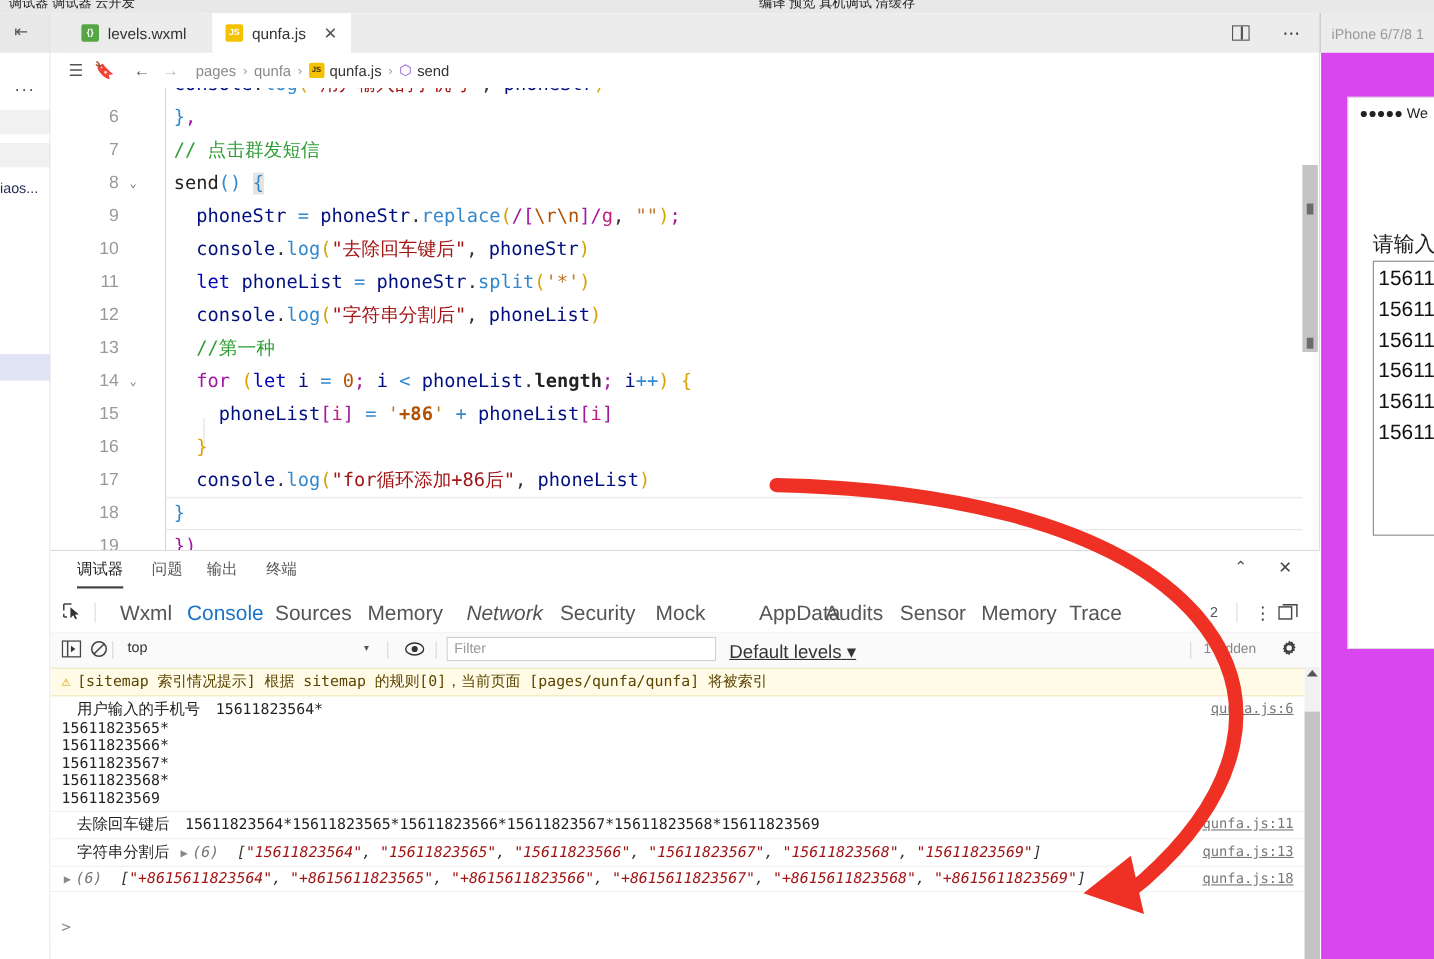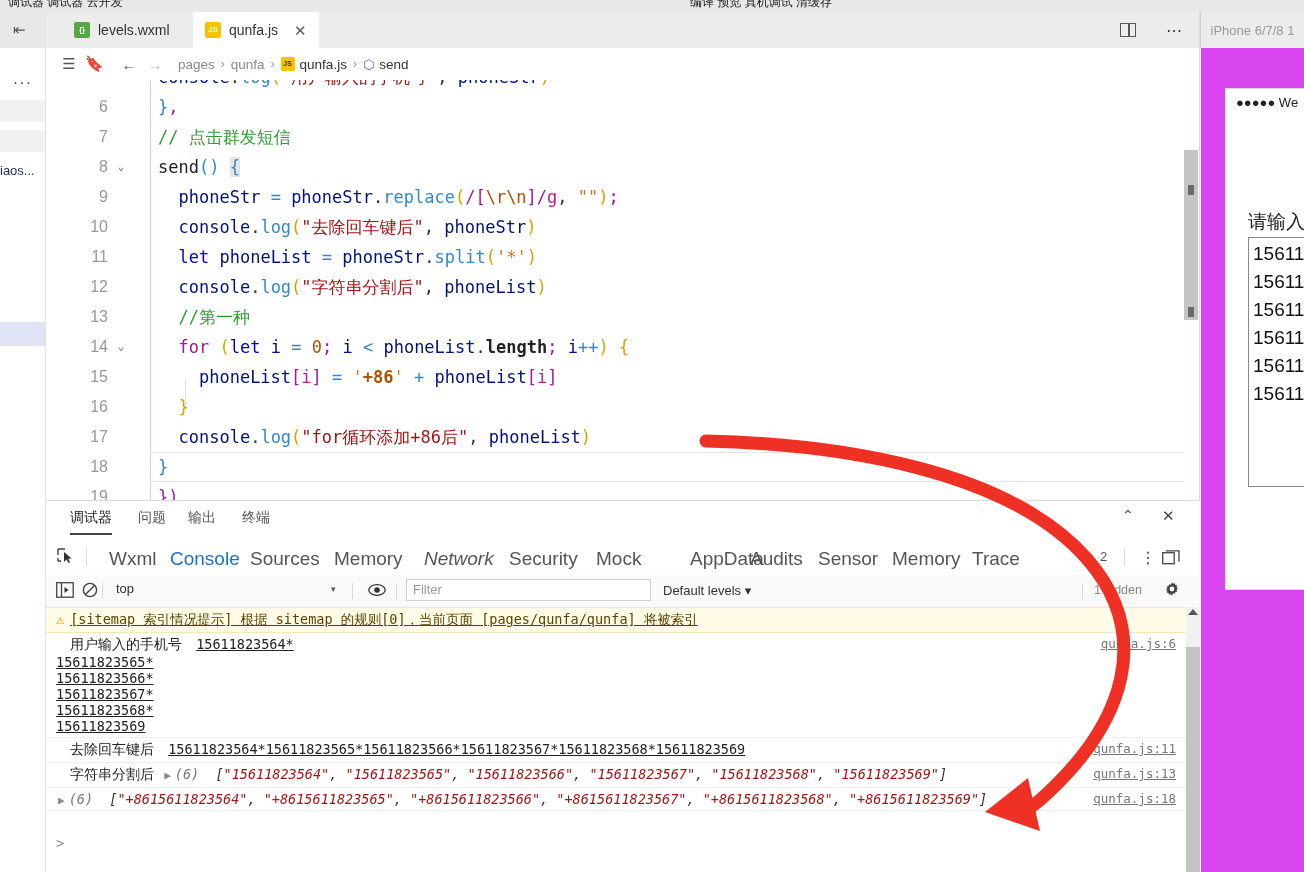--- a/index.html
+++ b/index.html
@@ -110,34 +110,34 @@
   .tri:after{content:"!";position:absolute;left:-2px;top:2px;font-size:7px;color:#5a4300;font-weight:bold;}
 
   .filterbar{position:absolute;left:0;top:74px;width:1154px;height:32px;background:#fafafa;
     border-bottom:1px solid #e0e0e0;}
   .fb-ico{position:absolute;top:7px;color:#444;font-size:14px;}
   .ctx-sel{position:absolute;left:55px;top:6px;width:230px;height:20px;font-size:13px;color:#333;}
   .ctx-arrow{position:absolute;left:285px;top:9px;color:#555;font-size:9px;}
   .eye{position:absolute;left:322px;top:8px;width:18px;height:14px;}
   .filter-inp{position:absolute;left:360px;top:4px;width:245px;height:22px;background:#fff;
     border:1px solid #d0d0d0;box-sizing:border-box;padding:0 6px;font-size:13px;color:#999;line-height:20px;}
-  .levels{position:absolute;left:617px;top:8px;font-size:13px;color:#333;}
+  .levels{position:absolute;left:617px;top:8px;font-size:17px;color:#333;text-decoration:underline;}
   .hidden-lbl{position:absolute;left:1048px;top:8px;font-size:12.5px;color:#888;}
   .gear{position:absolute;left:1118px;top:6px;font-size:16px;color:#444;}
   .vsep2{position:absolute;width:1px;height:16px;background:#d8d8d8;top:8px;}
 
   
   .console{position:absolute;left:0;top:106px;width:1140px;height:250px;background:#ffffff;overflow:hidden;
     font-family:"DejaVu Sans Mono","Liberation Mono",monospace;font-size:13.5px;}
   .crow{position:relative;border-bottom:1px solid #f0f0f0;padding:3px 0 3px 10px;box-sizing:border-box;}
   .crow.warn{background:#fffbe6;border-bottom:1px solid #f2e7bd;border-top:1px solid #f2e7bd;color:#5c4400;}
   .src{position:absolute;right:10px;top:3px;color:#777;font-size:12.5px;text-decoration:underline;cursor:pointer;}
   .warnico{display:inline-block;margin-right:6px;color:#d9a400;}
   .cn{font-family:"Liberation Sans","DejaVu Sans",sans-serif;font-size:14px;color:#222;}
-  .mono{font-family:"DejaVu Sans Mono","Liberation Mono",monospace;color:#222;text-decoration:underline;}
+  .mono{font-family:"DejaVu Sans Mono","Liberation Mono",monospace;color:#222;}
   .arr{color:#888;font-size:11px;margin:0 4px 0 2px;}
   .cnt{color:#777;font-style:italic;}
   .sarr{color:#a31515;font-style:italic;}
   .brk{color:#333;font-style:italic;}
   .prompt{position:absolute;left:10px;bottom:6px;color:#888;font-size:14px;}
 
   .con-scroll-track{position:absolute;left:1140px;top:106px;width:14px;height:266px;background:#f1f1f1;}
   .con-scroll-thumb{position:absolute;left:1140px;top:146px;width:14px;height:226px;background:#c4c4c4;}
   .con-up{position:absolute;left:1142px;top:108px;width:0;height:0;
     border-left:5px solid transparent;border-right:5px solid transparent;border-bottom:6px solid #555;}

